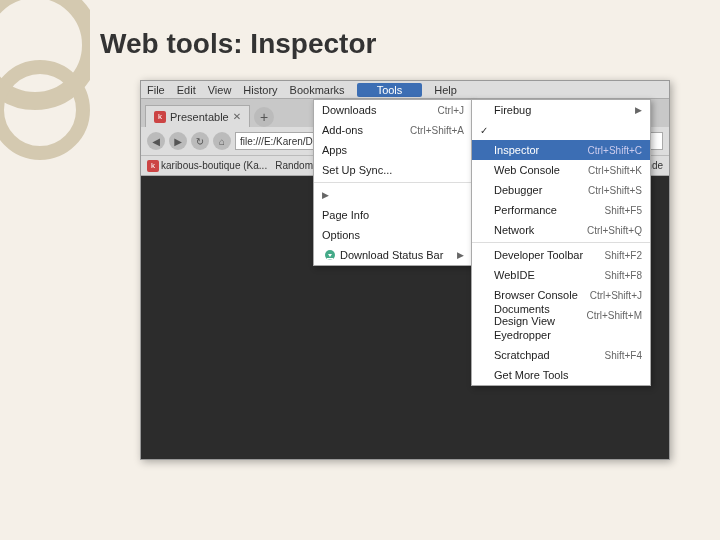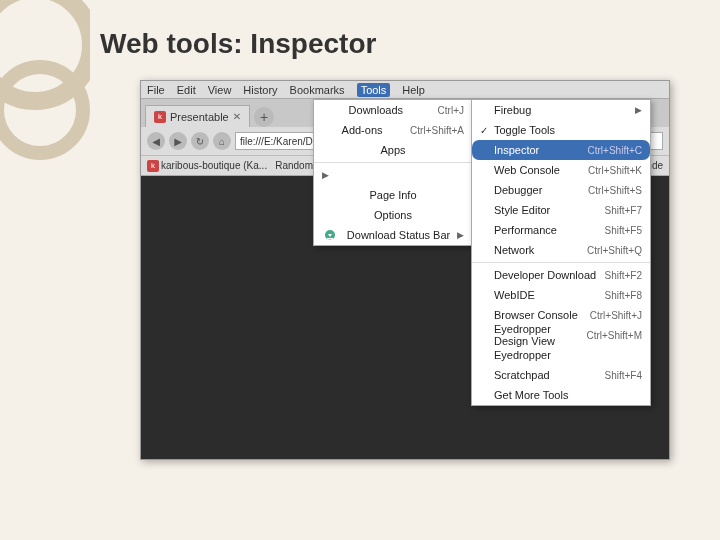--- a/index.html
+++ b/index.html
@@ -152,21 +152,21 @@
       font-size: 11px;
       color: #333;
       background: #ddd;
       border-bottom: 1px solid #aaa;
       height: 18px;
       align-items: center;
     }
     .menu-item-active {
       background: #3c6eb4;
       color: white;
-      padding: 1px 4px;
+      padding: 1px 20px;
       border-radius: 2px;
     }
 
     
     .browser-content {
       background: #2c2c2c;
       height: calc(380px - 95px);
       position: relative;
     }
 
@@ -183,21 +183,20 @@
       z-index: 10;
     }
     .menu-row {
       display: flex;
       align-items: center;
       padding: 2px 8px;
       height: 20px;
       color: #222;
       position: relative;
       cursor: pointer;
-      text-align: center;
     }
     .menu-row-label {
       flex: 1;
       font-size: 11px;
     }
     .menu-row-shortcut {
       font-size: 10px;
       color: #666;
       margin-left: 8px;
     }
@@ -227,21 +226,20 @@
       display: flex;
       align-items: center;
       padding: 2px 8px;
       height: 20px;
       color: #222;
       cursor: pointer;
     }
     .submenu-row:hover, .submenu-row.active {
       background: #3c6eb4;
       color: white;
-      border-radius: 7px;
     }
     .submenu-row.active .submenu-shortcut {
       color: #cce;
     }
     .submenu-label { flex: 1; font-size: 11px; }
     .submenu-shortcut { font-size: 10px; color: #666; }
     .submenu-separator { height: 1px; background: #ddd; margin: 2px 0; }
     .submenu-arrow { font-size: 9px; color: #666; }
     .submenu-check { width: 14px; font-size: 10px; color: #333; }
   </style>
@@ -310,20 +308,23 @@
       <span class="menu-row-label">Downloads</span>
       <span class="menu-row-shortcut">Ctrl+J</span>
     </div>
     <div class="menu-row">
       <span class="menu-row-label">Add-ons</span>
       <span class="menu-row-shortcut">Ctrl+Shift+A</span>
     </div>
     <div class="menu-row">
       <span class="menu-row-label">Apps</span>
     </div>
+    <div class="menu-row">
+      <span class="menu-row-label">Set Up Sync...</span>
+    </div>
     <div class="menu-separator"></div>
     <div class="menu-row">
       <span class="menu-row-arrow">▶</span>
     </div>
     <div class="menu-row">
       <span class="menu-row-label">Page Info</span>
     </div>
     <div class="menu-row">
       <span class="menu-row-label">Options</span>
     </div>
@@ -341,71 +342,65 @@
   </div>
 
   <div class="submenu">
     <div class="submenu-row">
       <span class="submenu-check"></span>
       <span class="submenu-label">Firebug</span>
       <span class="submenu-arrow">▶</span>
     </div>
     <div class="submenu-row">
       <span class="submenu-check">✓</span>
-      <span class="submenu-label">Toggle Tools</span>
     </div>
     <div class="submenu-row active">
       <span class="submenu-check"></span>
       <span class="submenu-label">Inspector</span>
       <span class="submenu-shortcut">Ctrl+Shift+C</span>
     </div>
     <div class="submenu-row">
       <span class="submenu-check"></span>
       <span class="submenu-label">Web Console</span>
       <span class="submenu-shortcut">Ctrl+Shift+K</span>
     </div>
     <div class="submenu-row">
       <span class="submenu-check"></span>
       <span class="submenu-label">Debugger</span>
       <span class="submenu-shortcut">Ctrl+Shift+S</span>
     </div>
     <div class="submenu-row">
       <span class="submenu-check"></span>
-      <span class="submenu-label">Style Editor</span>
-      <span class="submenu-shortcut">Shift+F7</span>
-    </div>
-    <div class="submenu-row">
-      <span class="submenu-check"></span>
       <span class="submenu-label">Performance</span>
       <span class="submenu-shortcut">Shift+F5</span>
     </div>
     <div class="submenu-row">
       <span class="submenu-check"></span>
       <span class="submenu-label">Network</span>
       <span class="submenu-shortcut">Ctrl+Shift+Q</span>
     </div>
     <div class="submenu-separator"></div>
     <div class="submenu-row">
       <span class="submenu-check"></span>
-      <span class="submenu-label">Developer Download</span>
+      <span class="submenu-label">Developer Toolbar</span>
       <span class="submenu-shortcut">Shift+F2</span>
     </div>
     <div class="submenu-row">
       <span class="submenu-check"></span>
       <span class="submenu-label">WebIDE</span>
       <span class="submenu-shortcut">Shift+F8</span>
     </div>
     <div class="submenu-row">
       <span class="submenu-check"></span>
       <span class="submenu-label">Browser Console</span>
       <span class="submenu-shortcut">Ctrl+Shift+J</span>
     </div>
     <div class="submenu-row">
       <span class="submenu-check"></span>
-      <span class="submenu-label">Eyedropper Design View</span>
+      <span class="submenu-label">Documents Design View</span>
       <span class="submenu-shortcut">Ctrl+Shift+M</span>
     </div>
     <div class="submenu-row">
       <span class="submenu-check"></span>
       <span class="submenu-label">Eyedropper</span>
     </div>
     <div class="submenu-row">
       <span class="submenu-check"></span>
       <span class="submenu-label">Scratchpad</span>
       <span class="submenu-shortcut">Shift+F4</span>

